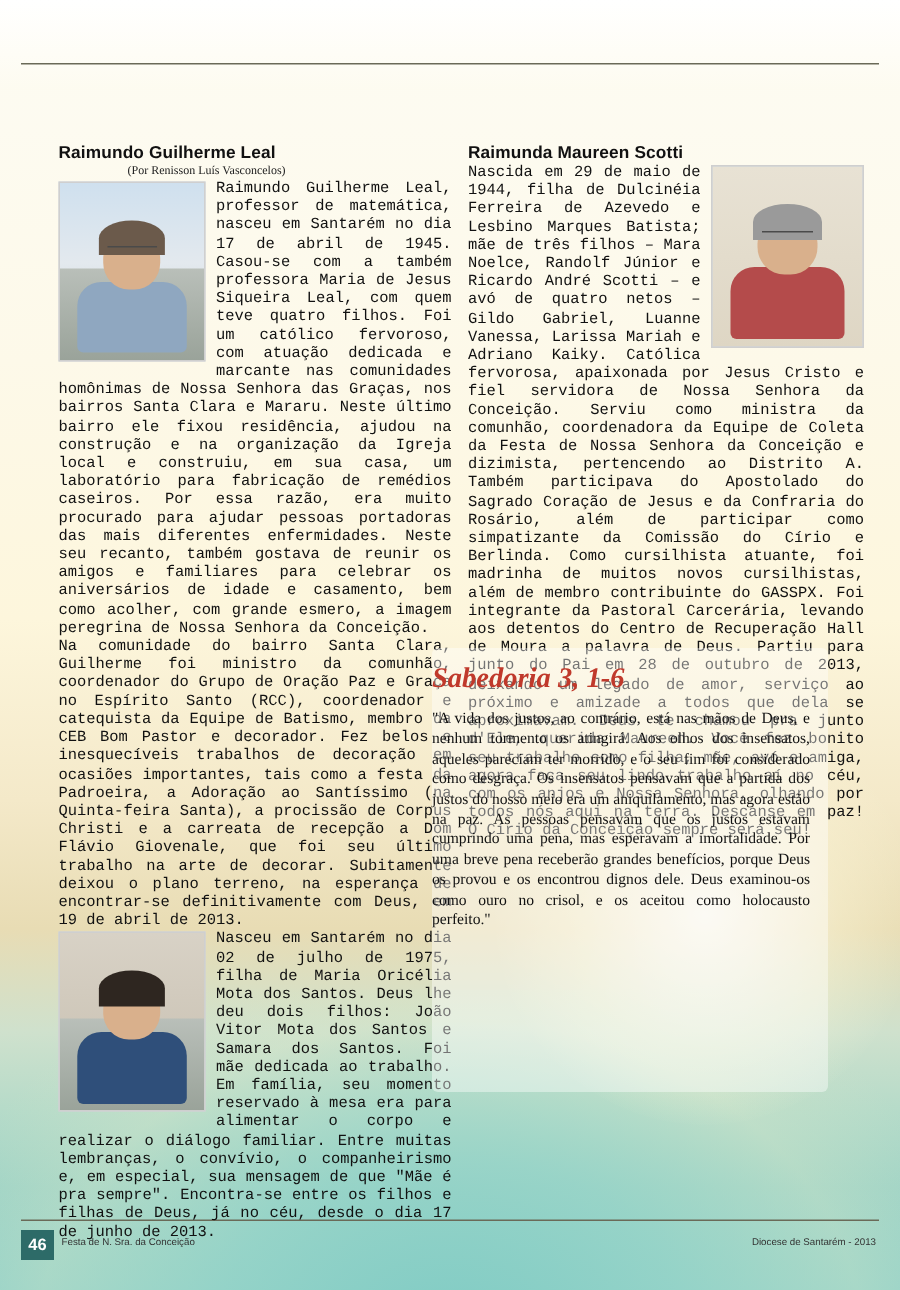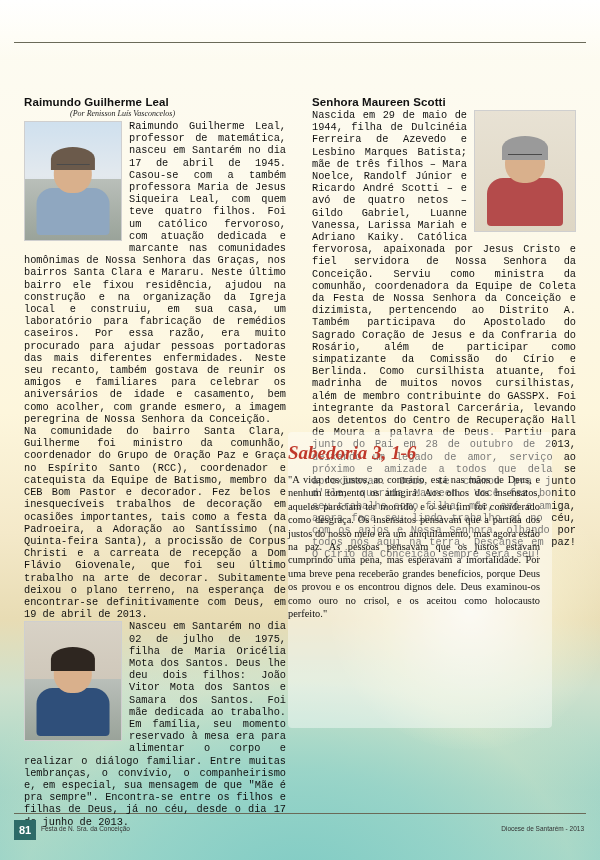--- a/index.html
+++ b/index.html
@@ -29,31 +29,31 @@
     background:radial-gradient(circle, rgba(255,255,255,0.75) 0%, rgba(255,250,220,0.35) 45%, rgba(255,255,255,0) 72%);
   }
   .frame{
     position:absolute;left:14px;top:42px;width:572px;height:770px;
     border-top:1px solid #6a6a58;border-bottom:1px solid #6a6a58;
     pointer-events:none;
   }
   .content{
     position:absolute;left:24px;top:96px;width:552px;height:690px;
   }
-  .col-left{position:absolute;left:0;top:0;width:262px;}
+  .col-left{position:absolute;left:15px;top:0;width:262px;}
   .col-right{position:absolute;left:288px;top:0;width:264px;}
 
   h2.name{
     font-family:"Liberation Sans", sans-serif;
     font-size:11.5px;font-weight:bold;color:#111;
     margin:0 0 1px 0;letter-spacing:.1px;
   }
   .byline{
     font-family:"Liberation Serif", serif;
-    font-size:8px;color:#222;margin:0 0 2px 0;font-style:italic;padding-left:46px;
+    font-size:8px;color:#222;margin:0 0 2px 0;padding-left:46px;
   }
   .body{
     font-size:10.3px;line-height:12.2px;color:#111;
     text-align:justify;hyphens:auto;margin:0;font-family:Liberation Mono, monospace;
   }
 
   .photo{
     float:left;
     width:96px;height:118px;
     margin:1px 7px 3px 0;
@@ -142,36 +142,36 @@
         <div class="wall"></div>
         <div class="torso"></div>
         <div class="head"></div>
         <div class="hair"></div>
       </div>
       <p class="body">Nasceu em Santarém no dia 02 de julho de 1975, filha de Maria Oricélia Mota dos Santos. Deus lhe deu dois filhos: João Vitor Mota dos Santos e Samara dos Santos. Foi mãe dedicada ao trabalho. Em família, seu momento reservado à mesa era para alimentar o corpo e realizar o diálogo familiar. Entre muitas lembranças, o convívio, o companheirismo e, em especial, sua mensagem de que "Mãe é pra sempre". Encontra-se entre os filhos e filhas de Deus, já no céu, desde o dia 17 de junho de 2013.</p>
 
     </div>
 
     <div class="col-right">
-      <h2 class="name">Senhora Maureen Scotti</h2>
+      <h2 class="name">Raimunda Maureen Scotti</h2>
       <div class="photo right p2">
         <div class="sky"></div>
         <div class="torso"></div>
         <div class="head"></div>
         <div class="hair"></div>
         <div class="glasses"></div>
       </div>
       <p class="body">Nascida em 29 de maio de 1944, filha de Dulcinéia Ferreira de Azevedo e Lesbino Marques Batista; mãe de três filhos – Mara Noelce, Randolf Júnior e Ricardo André Scotti – e avó de quatro netos – Gildo Gabriel, Luanne Vanessa, Larissa Mariah e Adriano Kaiky. Católica fervorosa, apaixonada por Jesus Cristo e fiel servidora de Nossa Senhora da Conceição. Serviu como ministra da comunhão, coordenadora da Equipe de Coleta da Festa de Nossa Senhora da Conceição e dizimista, pertencendo ao Distrito A. Também participava do Apostolado do Sagrado Coração de Jesus e da Confraria do Rosário, além de participar como simpatizante da Comissão do Círio e Berlinda. Como cursilhista atuante, foi madrinha de muitos novos cursilhistas, além de membro contribuinte do GASSPX. Foi integrante da Pastoral Carcerária, levando aos detentos do Centro de Recuperação Hall de Moura a palavra de Deus. Partiu para junto do Pai em 28 de outubro de 2013, deixando um legado de amor, serviço ao próximo e amizade a todos que dela se aproximavam. Deus te chamou pra junto d'Ele, querida Maureen. Você fez bonito seu trabalho como filha, mãe, avó e amiga, agora faça seu lindo trabalho aí no céu, com os anjos e Nossa Senhora, olhando por todos nós aqui na terra. Descanse em paz! O Círio da Conceição sempre será seu!</p>
     </div>
 
   </div>
 
   <div class="quote-box">
     <div class="quote-title">Sabedoria 3, 1-6</div>
     <p class="quote-body">"A vida dos justos, ao contrário, está nas mãos de Deus, e nenhum tormento os atingirá. Aos olhos dos insensatos, aqueles pareciam ter morrido, e o seu fim foi considerado como desgraça. Os insensatos pensavam que a partida dos justos do nosso meio era um aniquilamento, mas agora estão na paz. As pessoas pensavam que os justos estavam cumprindo uma pena, mas esperavam a imortalidade. Por uma breve pena receberão grandes benefícios, porque Deus os provou e os encontrou dignos dele. Deus examinou-os como ouro no crisol, e os aceitou como holocausto perfeito."</p>
   </div>
 
   <div class="footer">
-    <div class="page-num">81</div>
+    <div class="page-num">46</div>
     <div class="footer-left">Festa de N. Sra. da Conceição</div>
     <div class="footer-right">Diocese de Santarém - 2013</div>
   </div>
 </div>
 
 </body></html>

